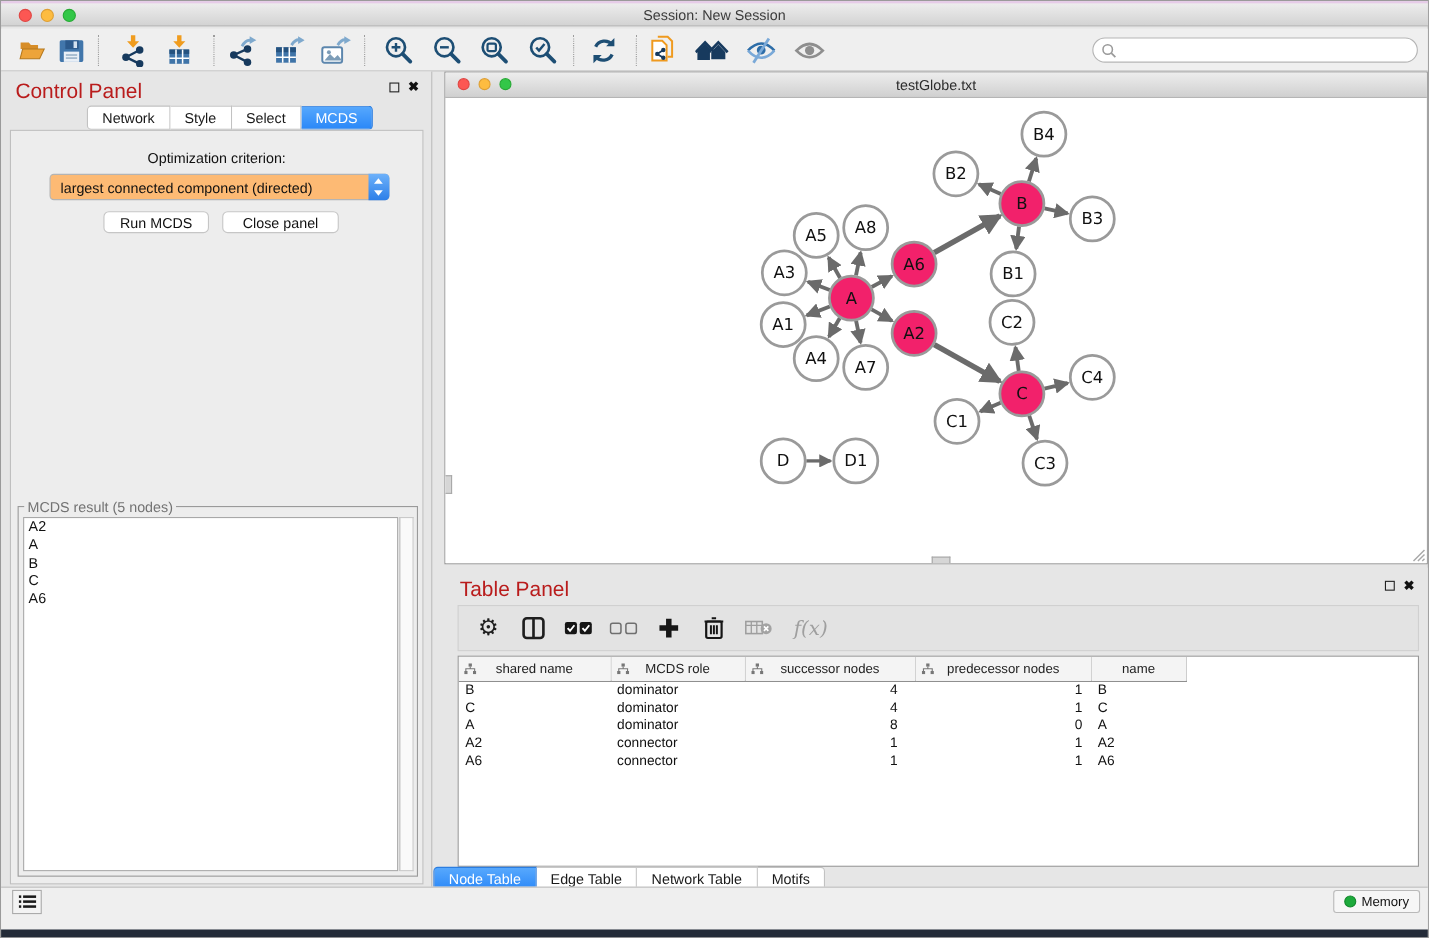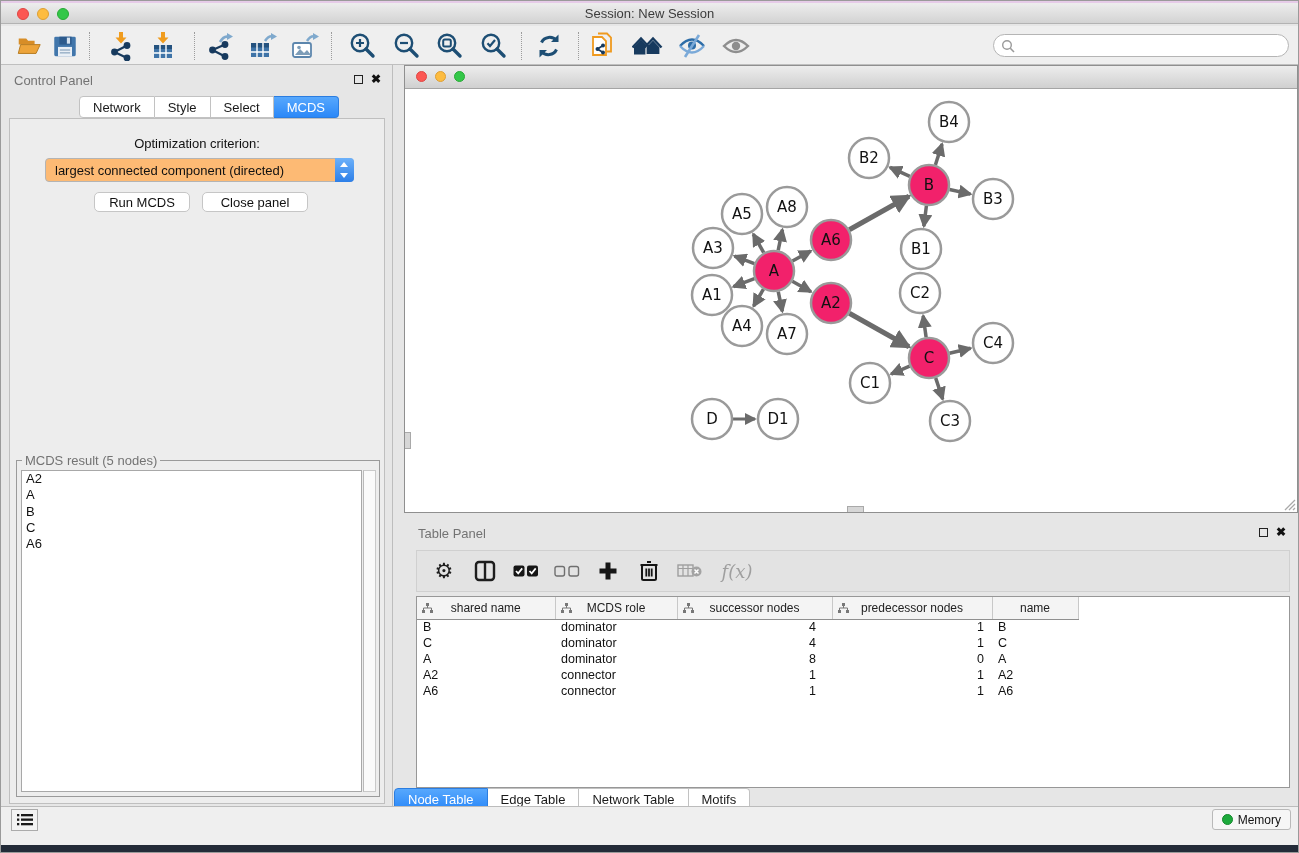--- a/index.html
+++ b/index.html
@@ -19,21 +19,21 @@
   .title-text { position:absolute; left:0; right:0; top:3px; text-align:center; font-size:13px; color:#3c3c3c; }
   
   .toolbar { position:absolute; left:0; top:25px; right:0; height:39px; background:#efefef; border-bottom:1px solid #bfbfbf; }
   .tbi { position:absolute; top:3px; width:34px; height:34px; display:flex; align-items:center; justify-content:center; }
   .tbsep { position:absolute; top:6px; height:28px; width:0; border-left:1px dotted #9c9c9c; }
   .searchbox { position:absolute; right:9px; top:8px; width:296px; height:23px; background:#fff; border:1px solid #b5b5b5; border-radius:12px; }
   .searchbox svg { position:absolute; left:7px; top:4px; }
   .searchbox input { position:absolute; left:24px; top:1px; right:6px; height:19px; border:none; outline:none; font-size:13px; background:transparent; }
   
   .control-panel { position:absolute; left:0; top:64px; width:392px; bottom:33px; background:#e6e6e6; border-right:1px solid #bdbdbd; }
-  .panel-head-title { position:absolute; left:13px; top:8px; font-size:13px; color:#737373; }
+  .panel-head-title { position:absolute; left:13px; top:8px; font-size:19px; color:#b91c1c; }
   .panel-float { position:absolute; width:9px; height:9px; border:1.5px solid #222; top:10px; }
   .panel-close { position:absolute; top:6px; font-size:12px; font-weight:bold; color:#111; line-height:16px; }
   .cp-tabs { position:absolute; left:78px; top:31px; display:flex; height:22px; }
   .tabbtn { height:22px; padding:0 13px; font-size:13px; color:#1a1a1a; background:#fff; border:1px solid #c2c2c2; border-left:none;
     display:flex; align-items:center; }
   .tabbtn.first { border-left:1px solid #c2c2c2; border-radius:4px 0 0 4px; }
   .tabbtn.last { border-radius:0 4px 4px 0; }
   .tabbtn.active { background:linear-gradient(#57a8fd,#2b88f8); color:#fff; border-color:#2b7de0; }
   .cp-inner { position:absolute; left:8px; right:7px; top:53px; bottom:15px; background:#ededed; border:1px solid #bfbfbf; }
   .opt-label { position:absolute; left:0; right:0; top:17px; text-align:center; font-size:13px; color:#111; }
@@ -273,20 +273,21 @@
   </div>
 </div>
 
 <div class="netwin">
   <div class="wtitle">
     <div class="lights">
       <span class="light red" style="width:11px;height:11px;"></span>
       <span class="light yellow" style="width:11px;height:11px;"></span>
       <span class="light green" style="width:11px;height:11px;"></span>
     </div>
+    <div class="title-text">testGlobe.txt</div>
   </div>
   <div class="net-canvas">
     <svg id="graph-svg" width="892" height="423" viewBox="0 0 892 423">
       <defs>
         <marker id="arrow" viewBox="0 0 4 4" refX="3.4" refY="2" markerWidth="4" markerHeight="4" orient="auto" markerUnits="strokeWidth">
           <path d="M0,0 L4,2 L0,4 z" fill="#6b6b6b"></path>
         </marker>
       </defs>
       <g id="edge-layer">
           <line x1="358.7197701091396" y1="163.6883405069049" x2="348.2592994042757" y2="145.05562706386607" stroke="#6b6b6b" stroke-width="3.5" marker-end="url(#arrow)"></line>

